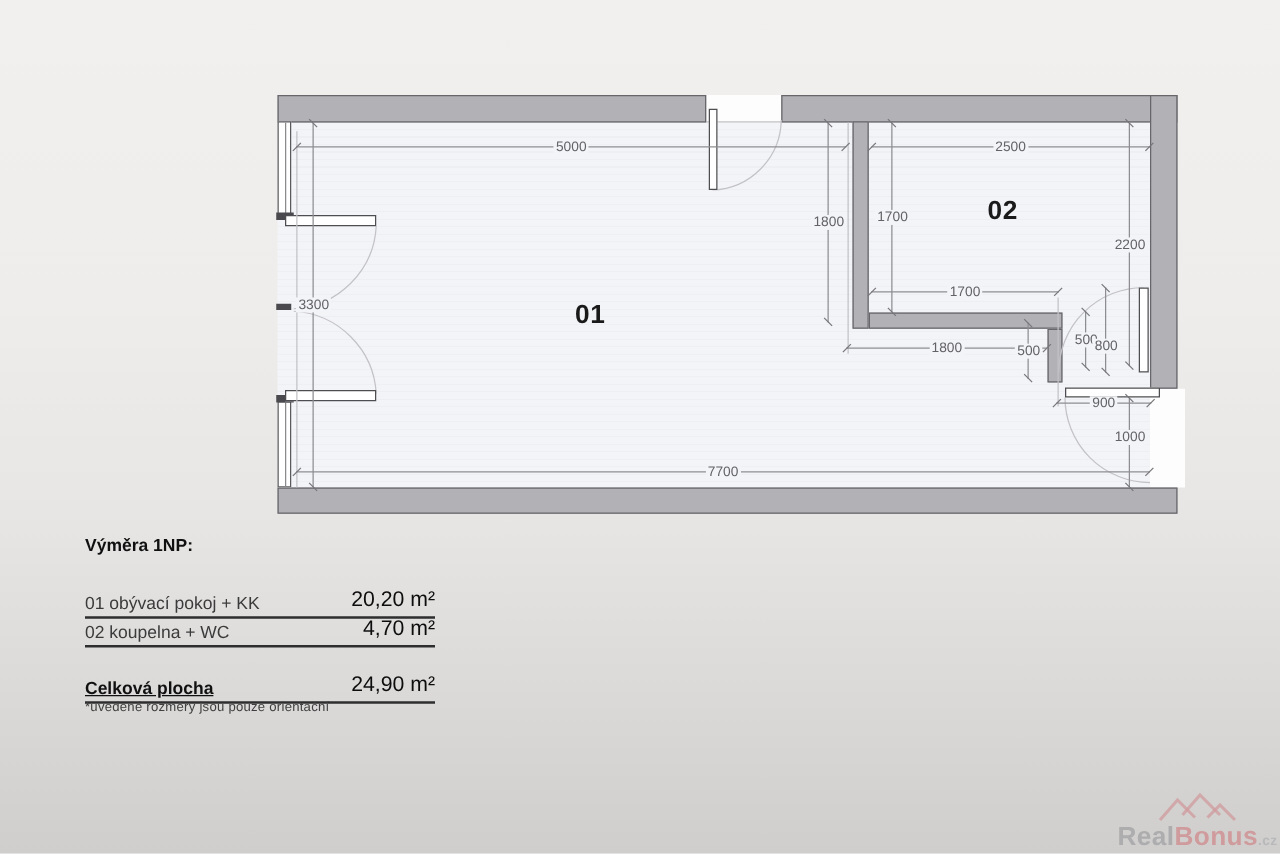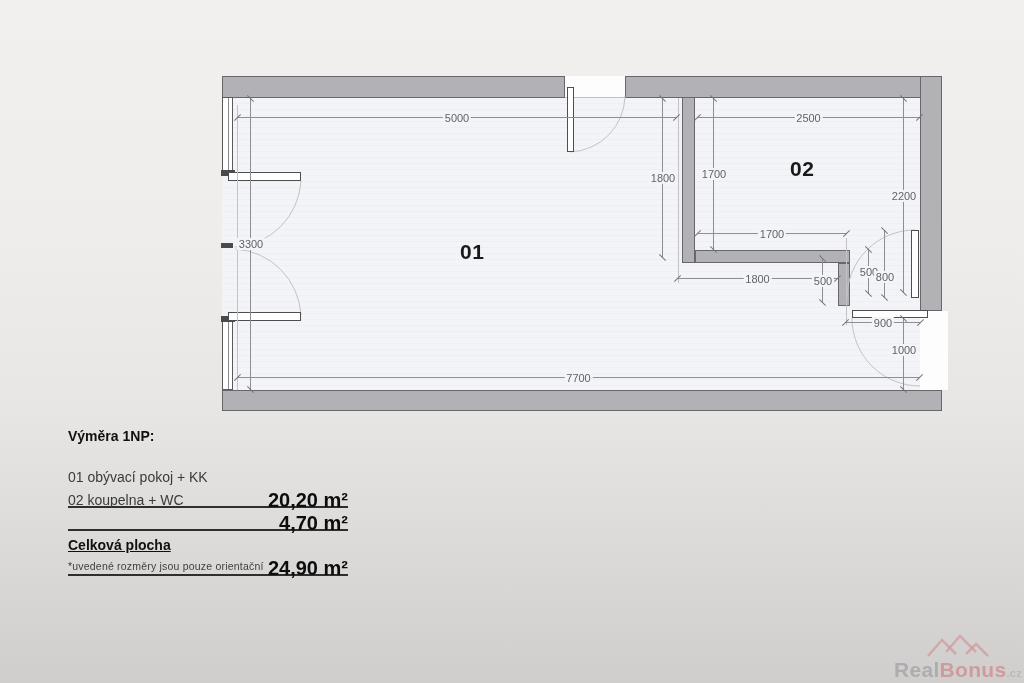--- a/index.html
+++ b/index.html
@@ -28,22 +28,22 @@
   .dim-v::before,.dim-v::after{content:"";position:absolute;left:-1px;width:1px;height:9px;background:#76767a;transform:rotate(-45deg);}
   .dim-v::before{top:-4px;}
   .dim-v::after{bottom:-4px;}
   .lbl{position:absolute;font-size:11px;line-height:1.1;color:#636367;background:#f3f4f7;padding:0 2px;white-space:nowrap;}
   .dim-h>.lbl{left:50%;top:0;transform:translate(-50%,-50%);}
   .dim-v>.lbl{left:0;top:50%;transform:translate(-50%,-50%);}
   .room-label{position:absolute;font-size:21px;font-weight:bold;color:#1a1a1a;text-align:left;letter-spacing:0.5px;}
   #arcs{position:absolute;left:0;top:0;pointer-events:none;}
   
   .legend-title{position:absolute;left:68px;top:428px;font-size:14px;font-weight:bold;color:#101010;}
-  .legend-row{position:absolute;left:68px;width:280px;height:21px;display:flex;justify-content:space-between;align-items:flex-start;border-bottom:2px solid #2e2e2e;padding-bottom:16px;font-size:14px;color:#3b3b3b;}
-  .legend-row .val{font-weight:bold;color:#0d0d0d;font-size:20px;margin-top:20px;}
+  .legend-row{position:absolute;left:68px;width:280px;height:21px;display:flex;justify-content:space-between;align-items:flex-end;border-bottom:2px solid #2e2e2e;padding-bottom:3px;font-size:14px;color:#3b3b3b;}
+  .legend-row .val{font-weight:normal;color:#0d0d0d;font-size:17px;margin-top:20px;}
   .legend-row.total .name{font-weight:bold;color:#101010;text-decoration:underline;}
   .legend-note{position:absolute;left:68px;top:560px;font-size:10.5px;color:#3f3f3f;letter-spacing:0.2px;}
   
   .logo{position:absolute;left:0;right:0;top:616px;text-align:center;font-size:57px;font-weight:bold;letter-spacing:-2px;line-height:1;color:#ffffff;}
   .logo .suffix{color:#2e72e6;}
   .watermark{position:absolute;left:893px;top:630px;width:130px;opacity:0.85;}
   .watermark .wm-text{position:absolute;left:0;top:28px;width:130px;text-align:center;font-size:21px;font-weight:bold;color:#a7a7a9;letter-spacing:0.3px;white-space:nowrap;}
   .watermark .wm-bonus{color:#d09294;}
   .watermark .wm-tld{font-size:11px;color:#b5b5b7;font-weight:bold;}
   .watermark svg{position:absolute;left:33px;top:0;}

